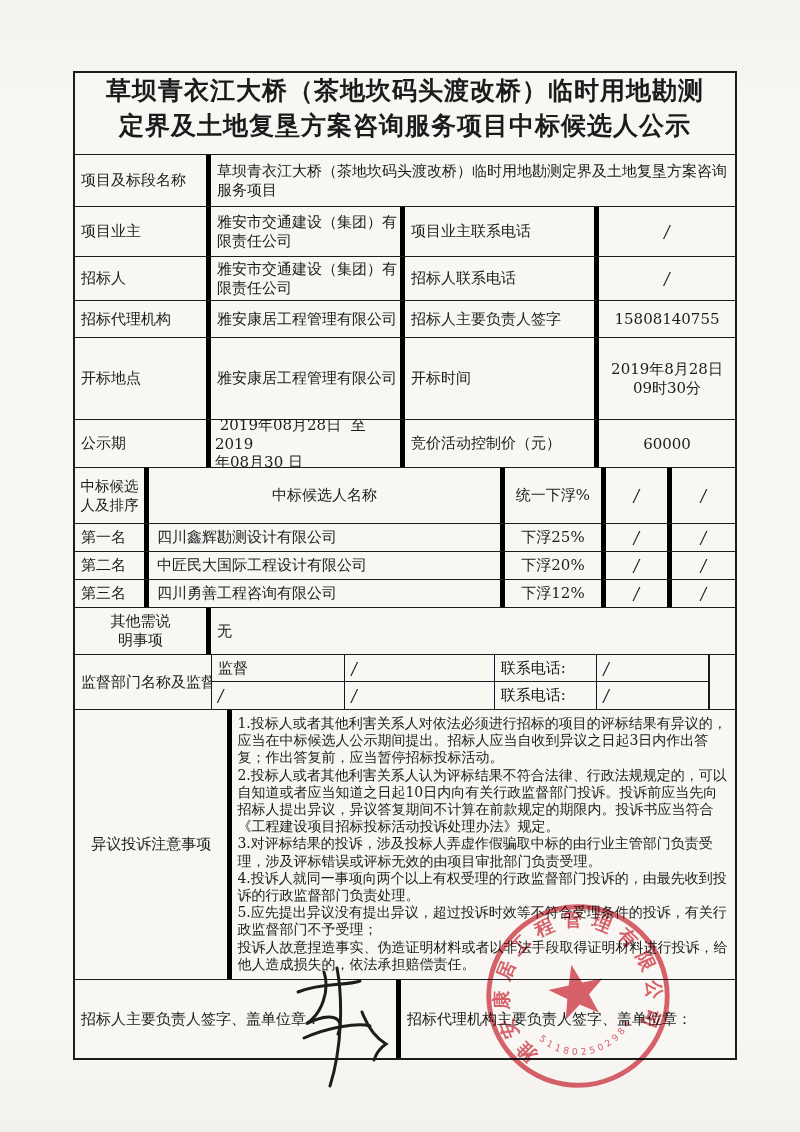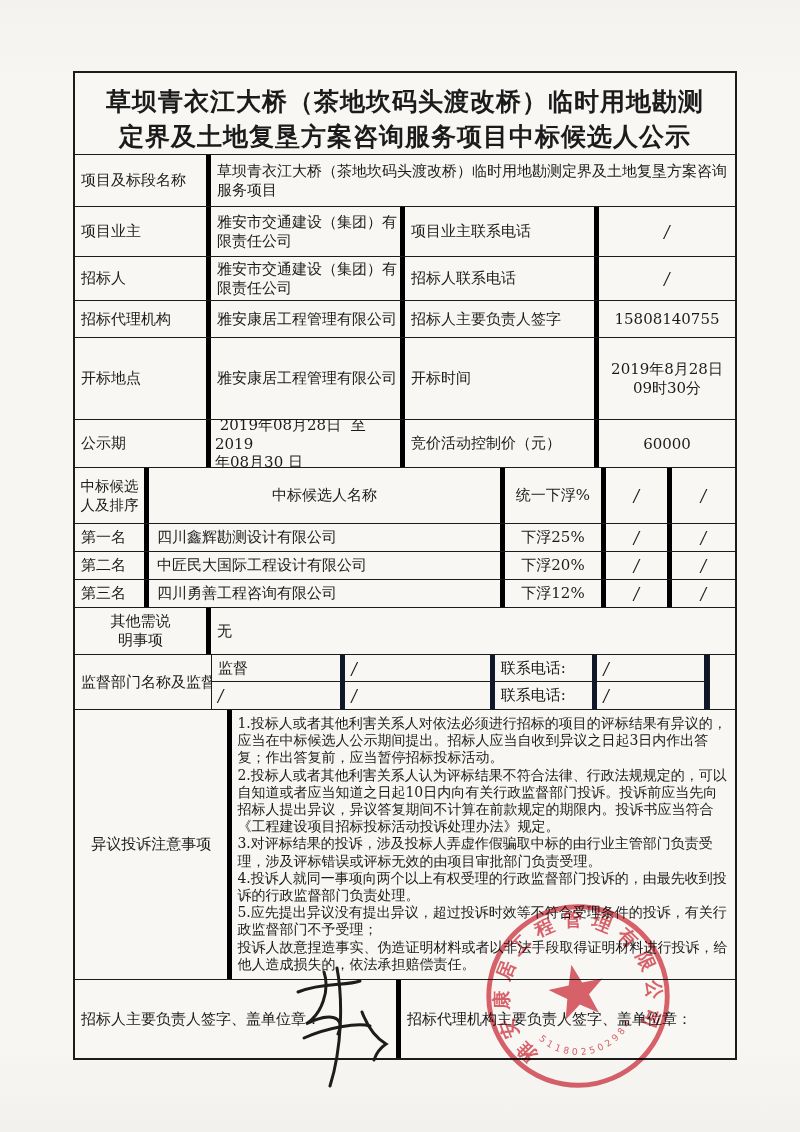--- a/index.html
+++ b/index.html
@@ -23,21 +23,21 @@
   .row:last-child { border-bottom:none; }
   .cell { border-right:5px solid #000000; display:flex; align-items:center; overflow:hidden; }
   .cell:last-child { border-right:none; }
   .lab { padding-left:6px; font-size:15px; }
   .val { padding-left:6px; font-size:15px; }
   .ctr { justify-content:center; text-align:center; padding-left:0; }
   .prewrap { white-space:pre-wrap; }
   .preline { white-space:pre-line; }
   .nowrap { white-space:nowrap; }
 
-  .title-row { height:82px; border-bottom:1px solid #1c1c1c; display:flex; align-items:flex-end; justify-content:center; }
+  .title-row { height:82px; border-bottom:1px solid #1c1c1c; display:flex; align-items:flex-start; justify-content:center; }
   .title-text {
     font-family:"DejaVu Sans","Liberation Sans",sans-serif;
     font-weight:bold; font-size:25px; line-height:35px;
     text-align:center; letter-spacing:1px;
   }
 
   
   .c-lab  { width:136px; }
   .c-val  { width:194px; }
   .c-lab2 { width:194px; }
@@ -52,21 +52,21 @@
   .k-s2   { width:63px;  }
 
   
   .sup-outer { height:55px; }
   .sup-label { width:136px; border-right:none; }
   .sup-nest  { position:absolute; left:136px; top:0; width:499px; height:54px;
                border-left:1px solid #1c1c1c; border-right:1px solid #1c1c1c; }
   .sup-row { display:flex; height:27px; }
   .sup-row.first { border-bottom:1px solid #1c1c1c; }
   .s-a { width:134px; } .s-b { width:150px; } .s-c { width:103px; } .s-d { width:112px; border-right:none; }
-  .sup-cell { border-right:5px solid #0f172a; display:flex; align-items:center; padding-left:6px; font-size:15px; height:100%; }
+  .sup-cell { border-right:1px solid #0f172a; display:flex; align-items:center; padding-left:6px; font-size:15px; height:100%; }
 
   .obj-row { height:270px; }
   .obj-label { width:164px; font-size:15px; justify-content:center; }
   .obj-text { width:524px; align-items:flex-start; padding:5px 4px 0 5px; font-size:14px; line-height:17.2px; }
 
   .sig-row { height:78px; }
   .sig-left { width:326px; }
   .sig-right { width:334px; }
 
   .slash { font-style:italic; font-size:16px; }

